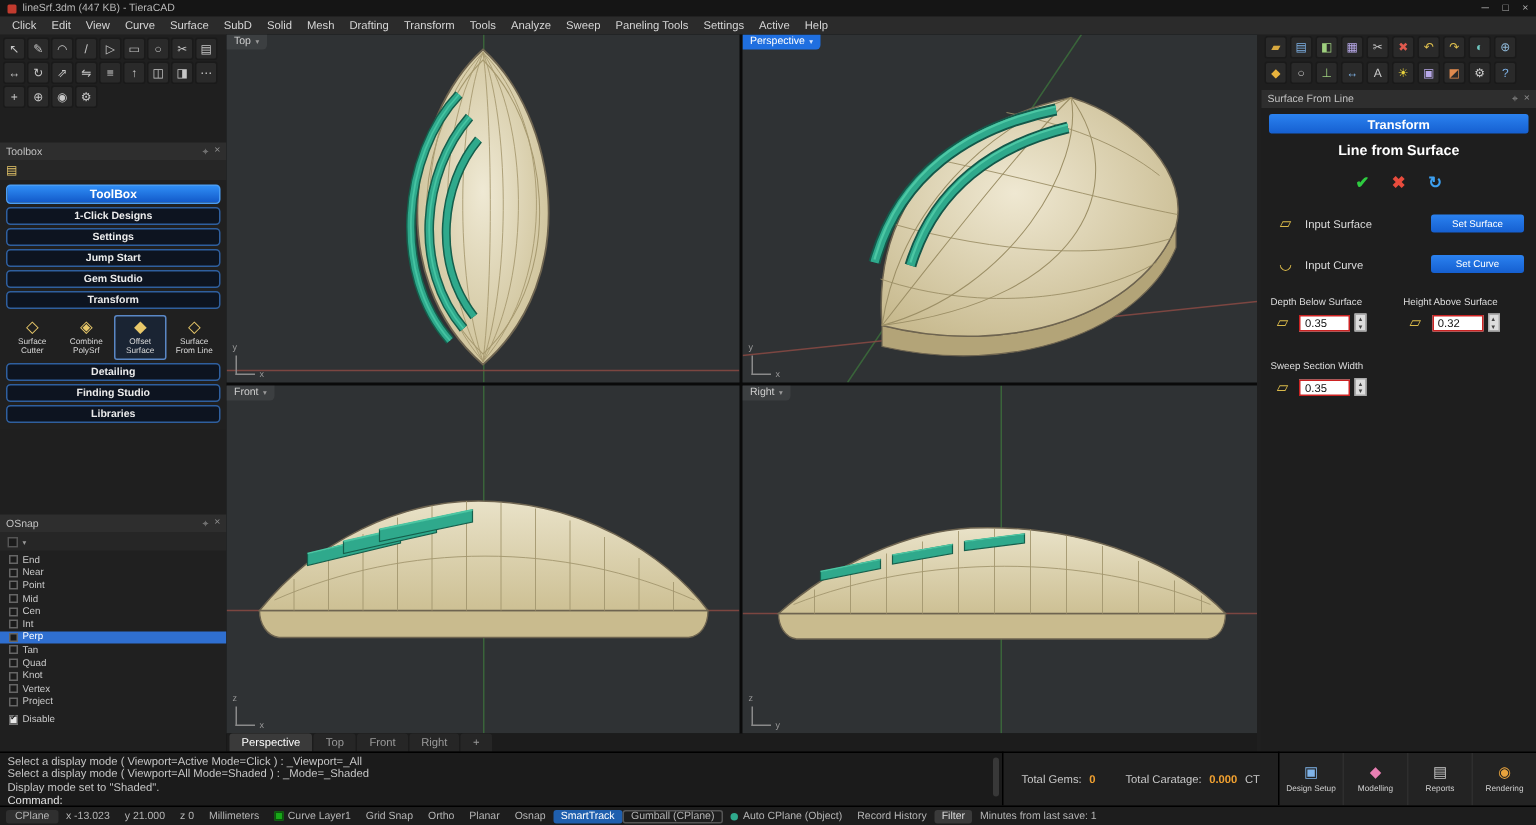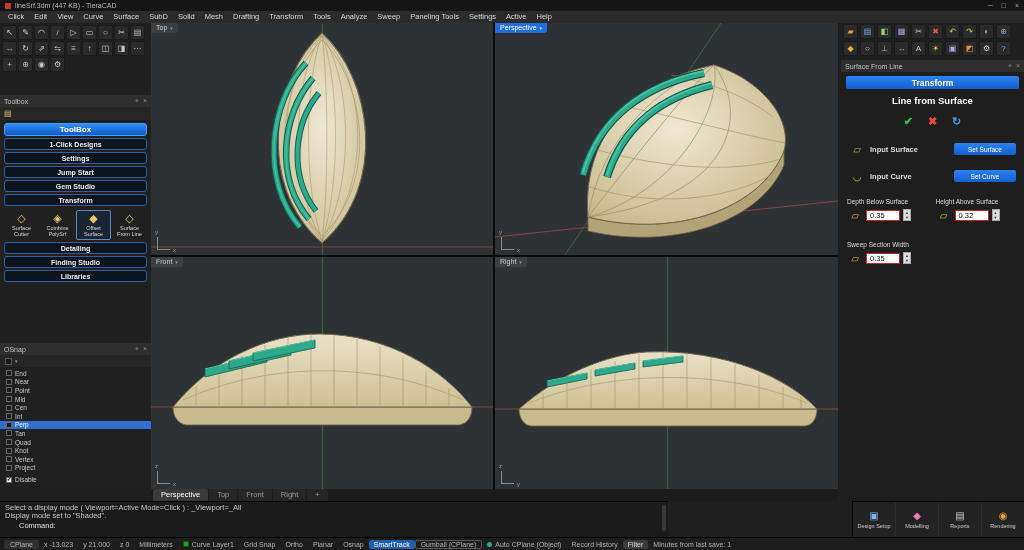--- a/index.html
+++ b/index.html
@@ -91,38 +91,38 @@
   .right-panel { position:absolute; left:841px; top:60px; width:183px; height:441px; background:#1e1e1e; }
   .rp-transform { margin:4px 5px 0; height:13px; background:linear-gradient(#2b82f0,#155fd0); border-radius:2px;
                   color:#fff; font-size:8.5px; font-weight:bold; display:flex; align-items:center; justify-content:center; }
   .rp-title { text-align:center; color:#fff; font-weight:bold; font-size:9.5px; margin-top:6px; }
   .rp-actions { display:flex; justify-content:center; gap:15px; margin-top:9px; font-size:11px; }
   .act-check { color:#2ecc40; font-weight:bold; }
   .act-x { color:#e84c3d; font-weight:bold; }
   .act-refresh { color:#3da0f0; font-weight:bold; }
   .rp-row { display:flex; align-items:center; margin:15px 8px 0; gap:5px; }
   .rp-ico { width:16px; color:#d8b84a; font-size:10px; text-align:center; flex:none; }
-  .rp-label { font-size:7.5px; color:#ddd; flex:1;font-weight:bold; }
+  .rp-label { font-size:7.5px; color:#ddd; flex:1; }
   .rp-set-btn { width:62px; height:12px; background:linear-gradient(#2b82f0,#155fd0); border-radius:2px; color:#fff;
                 font-size:6.5px; display:flex; align-items:center; justify-content:center; flex:none; }
   .rp-fields { display:flex; margin:16px 6px 0; gap:6px; }
   .rp-col { width:84px; }
   .rp-field-label { font-size:6.5px; color:#ddd; margin-bottom:4px; line-height:7px; }
   .rp-field-row { display:flex; align-items:center; gap:3px; }
   .rp-field { width:34px; height:11px; background:#fff; border:1px solid #cc2222; color:#111; font-size:7.5px;
               display:flex; align-items:center; padding-left:3px; }
   .rp-spin { display:flex; flex-direction:column; width:8px; background:#ddd; border:1px solid #aaa;
              align-items:center; font-size:4px; color:#444; line-height:5px; }
   .rp-sweep { margin:20px 6px 0; width:84px; }
 
   
   .command-area { position:absolute; left:0; top:501px; width:668px; height:36px; background:#1b1b1b;
                   border-top:1px solid #000; padding:2px 5px; font-size:7.5px; color:#c6c6c6; line-height:8.3px; }
   .cmd-line { white-space:nowrap; overflow:hidden; }
-  .cmd-prompt { margin-top:1px; color:#e2e2e2;margin-left:14px; }
+  .cmd-prompt { margin-top:1px; color:#e2e2e2; }
   .cmd-scroll { position:absolute; right:2px; top:3px; width:4px; height:26px; background:#383838; border-radius:2px; }
   .totals { position:absolute; left:668px; top:501px; width:184px; height:36px; background:#202020;
             border-top:1px solid #000; border-left:1px solid #000; display:flex; align-items:center;
             justify-content:center; gap:5px; font-size:7.5px; color:#c9c9c9; white-space:nowrap; }
   .tot-val { color:#f0a030; font-weight:bold; }
   .bottom-nav { position:absolute; left:852px; top:501px; width:172px; height:36px; background:#232323;
                 border-top:1px solid #000; border-left:1px solid #000; display:flex; }
   .nav-btn { flex:1; display:flex; flex-direction:column; align-items:center; justify-content:center; gap:2px;
              border-left:1px solid #2e2e2e; }
   .nav-btn:first-child { border-left:none; }
@@ -578,26 +578,35 @@
           <span>▲</span>
           <span>▼</span>
         </span>
       </div>
     </div>
   </div>
 
   <div class="command-area">
     <div>
         <div class="cmd-line">Select a display mode ( Viewport=Active  Mode=Click ) : _Viewport=_All</div>
+        <div class="cmd-line">Select a display mode ( Viewport=All  Mode=Shaded ) : _Mode=_Shaded</div>
         <div class="cmd-line">Display mode set to "Shaded".</div>
       </div>
     <div class="cmd-prompt">Command:</div>
     <div class="cmd-scroll"></div>
   </div>
 
+  <div class="totals">
+    <span>Total Gems:</span>
+    <span class="tot-val">0</span>
+    <span style="width:10px"></span>
+    <span>Total Caratage:</span>
+    <span class="tot-val">0.000</span>
+    <span>CT</span>
+  </div>
 
   <div class="bottom-nav">
       <div class="nav-btn">
         <div class="nav-icon" style="color: rgb(127, 179, 232);">▣</div>
         <div class="nav-label">Design Setup</div>
       </div>
       <div class="nav-btn">
         <div class="nav-icon" style="color: rgb(232, 127, 179);">◆</div>
         <div class="nav-label">Modelling</div>
       </div>

